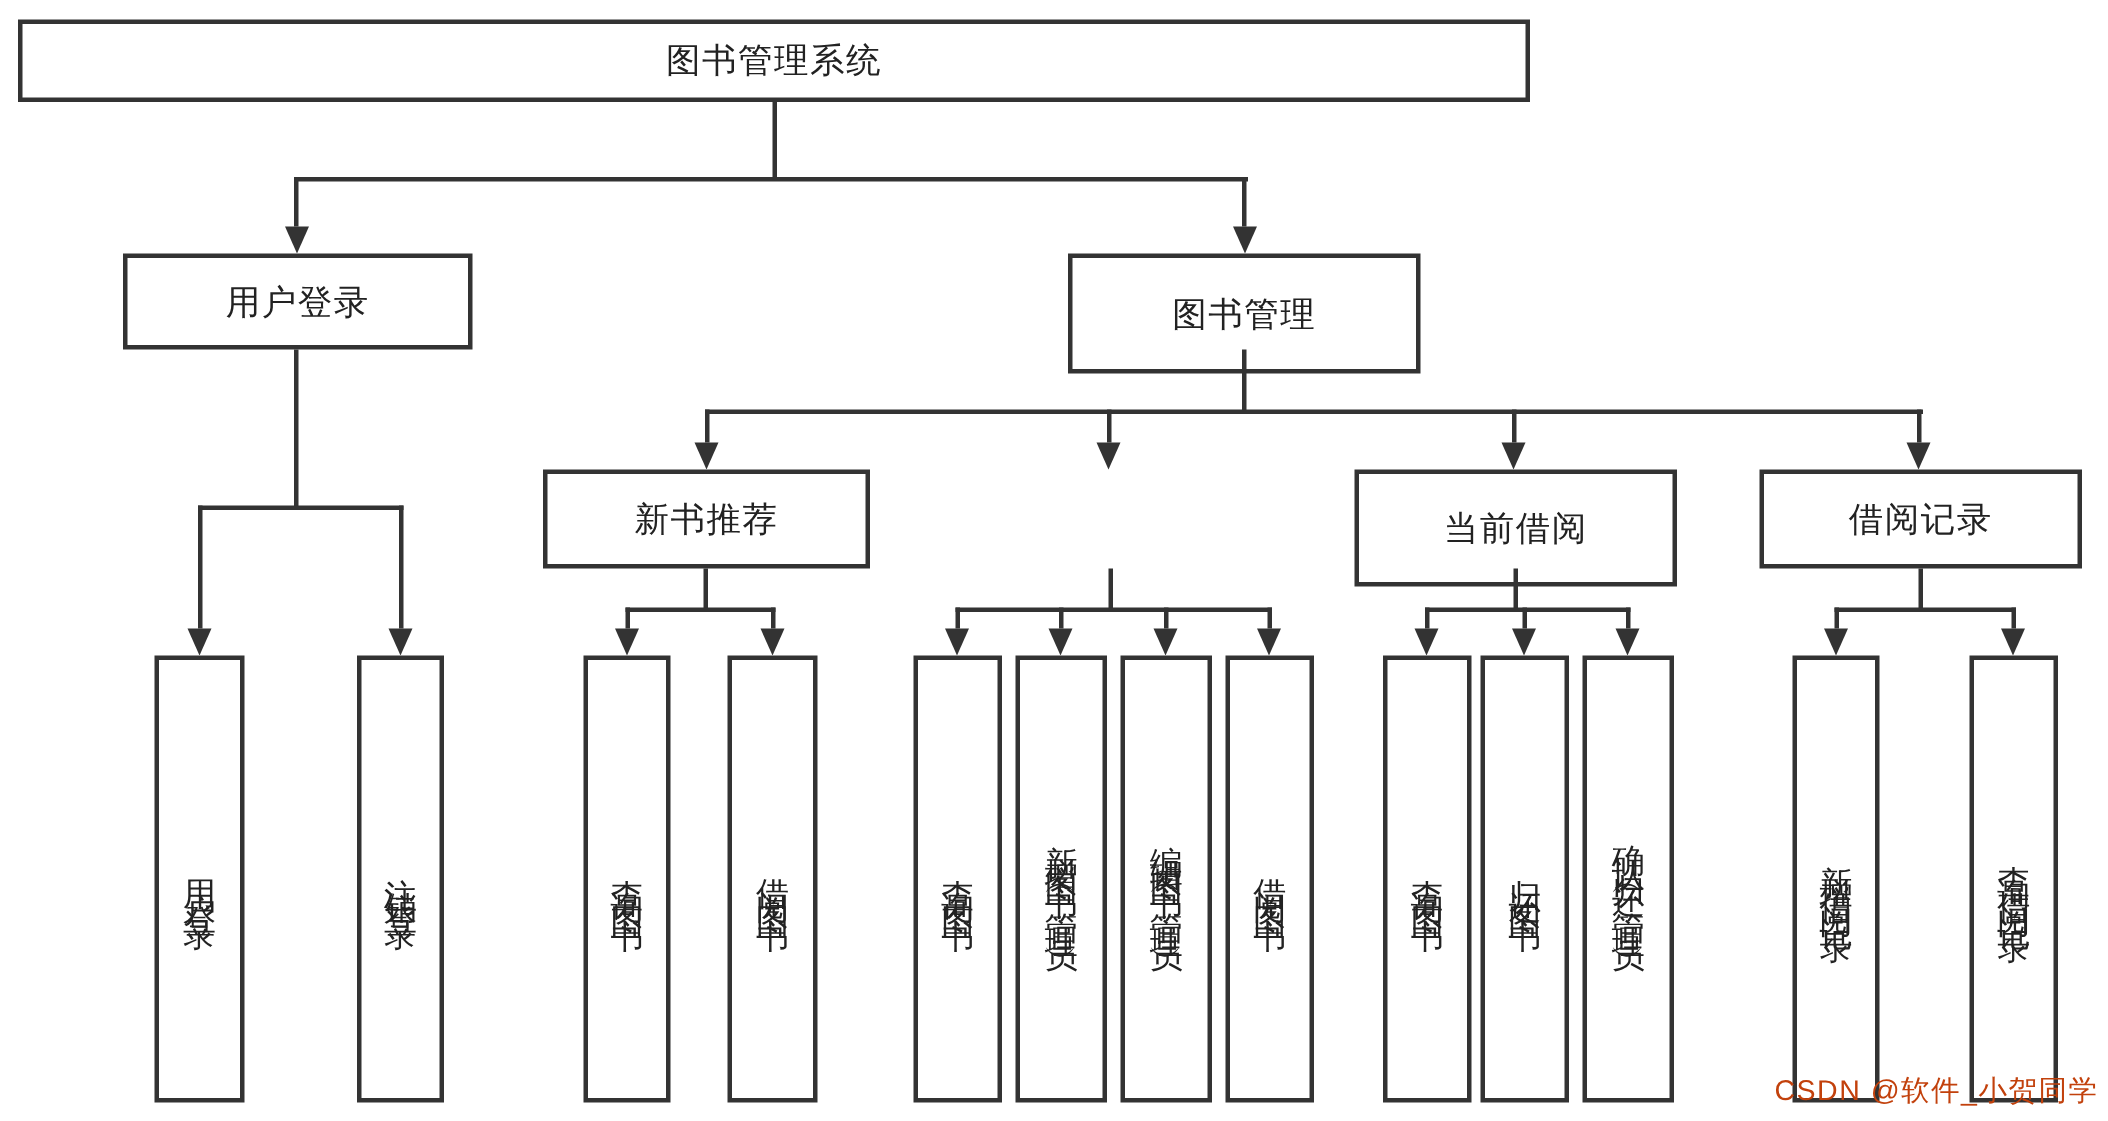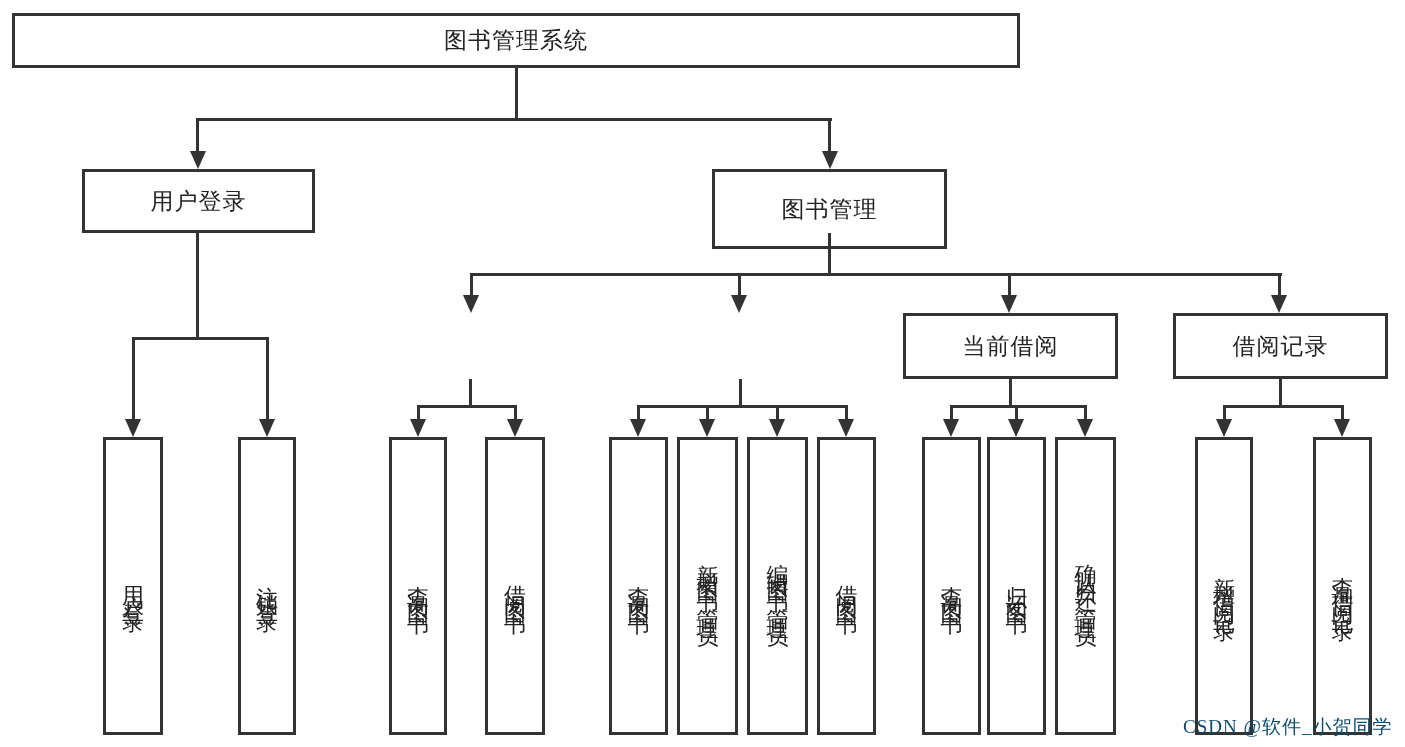--- a/index.html
+++ b/index.html
@@ -1,38 +1,38 @@
 <!DOCTYPE html>
 <html><head>
 <meta charset="utf-8">
 <style>
   html,body{margin:0;padding:0;background:#ffffff;}
   .canvas{
     position:relative;width:1405px;height:747px;background:#ffffff;
-    font-family:Liberation Serif, serif;overflow:hidden;
+    font-family:Liberation Sans, sans-serif;overflow:hidden;
   }
   .node{
     position:absolute;box-sizing:border-box;border:3px solid #333333;background:#ffffff;
     display:flex;align-items:center;justify-content:center;color:#222222;
   }
   .node .lbl{font-size:23px;letter-spacing:1px;white-space:nowrap;}
   .leaf .lbl{
     writing-mode:vertical-rl;text-orientation:mixed;
     font-size:22px;letter-spacing:9px;line-height:1;white-space:normal;
   }
   .h,.v{position:absolute;background:#333333;}
   .h{height:3px;}
   .v{width:3px;}
   .ar{
     position:absolute;width:0;height:0;
     border-left:8px solid transparent;border-right:8px solid transparent;
     border-top:18px solid #333333;
   }
   .watermark{
-    position:absolute;left:1183px;top:714px;font-size:19px;color:#0c4a6e;
+    position:absolute;left:1183px;top:714px;font-size:19px;color:#c2410c;
     letter-spacing:1px;white-space:nowrap;
   }
 </style>
 </head>
 <body>
 
 <div class="canvas">
 
   <div class="node" style="left:12px;top:13px;width:1008px;height:55px;">
     <span class="lbl">图书管理系统</span>
@@ -63,21 +63,24 @@
   <div class="h" style="left:470px;top:273px;width:812px;"></div>
   <div class="v" style="left:470px;top:273px;height:22px;"></div>
   <div class="ar" style="left:463px;top:295px;"></div>
   <div class="v" style="left:738px;top:273px;height:22px;"></div>
   <div class="ar" style="left:731px;top:295px;"></div>
   <div class="v" style="left:1008px;top:273px;height:22px;"></div>
   <div class="ar" style="left:1001px;top:295px;"></div>
   <div class="v" style="left:1278px;top:273px;height:22px;"></div>
   <div class="ar" style="left:1271px;top:295px;"></div>
 
-  <div class="node" style="left:903px;top:313px;width:215px;height:66px;">
+  <div class="node" style="left:362px;top:313px;width:218px;height:66px;">
+    <span class="lbl">新书推荐</span>
+  </div>
+  <div class="node" style="left:903px;top:313px;width:215px;height:78px;">
     <span class="lbl">当前借阅</span>
   </div>
   <div class="node" style="left:1173px;top:313px;width:215px;height:66px;">
     <span class="lbl">借阅记录</span>
   </div>
 
   <div class="v" style="left:469px;top:379px;height:28px;"></div>
   <div class="h" style="left:417px;top:405px;width:100px;"></div>
   <div class="v" style="left:417px;top:405px;height:14px;"></div>
   <div class="ar" style="left:410px;top:419px;"></div>

